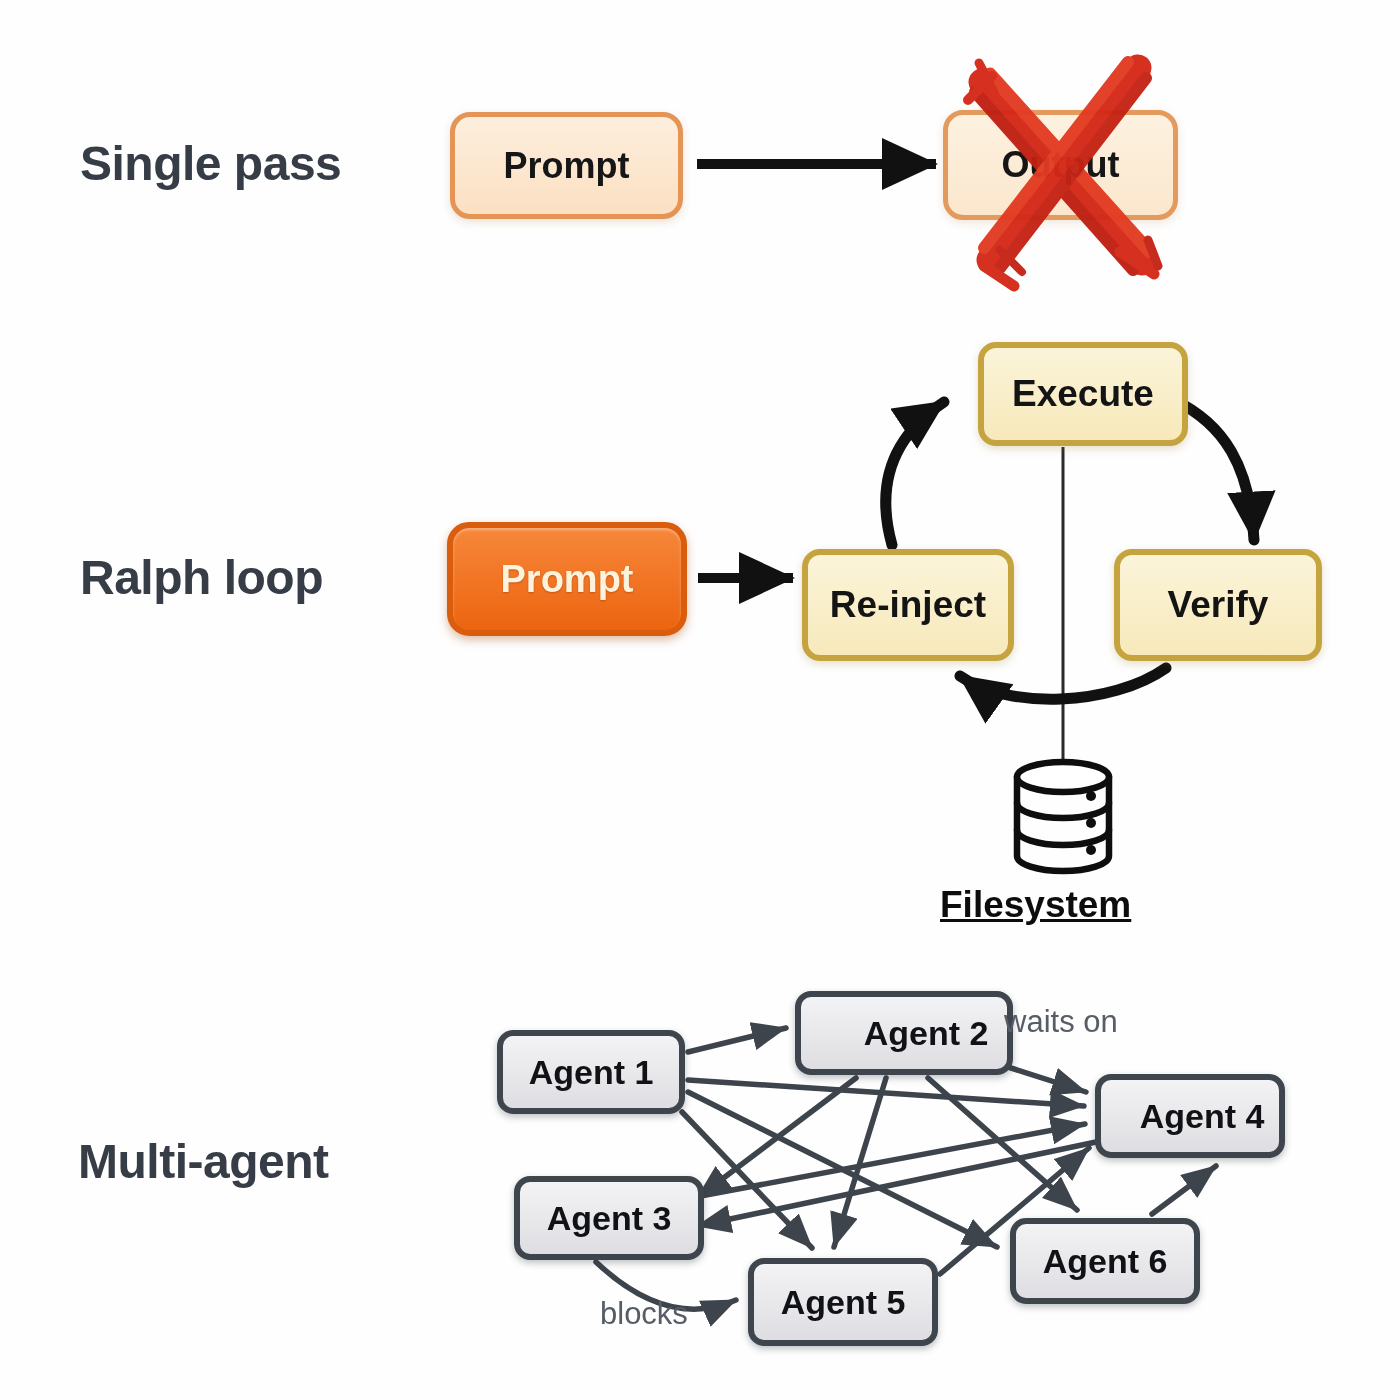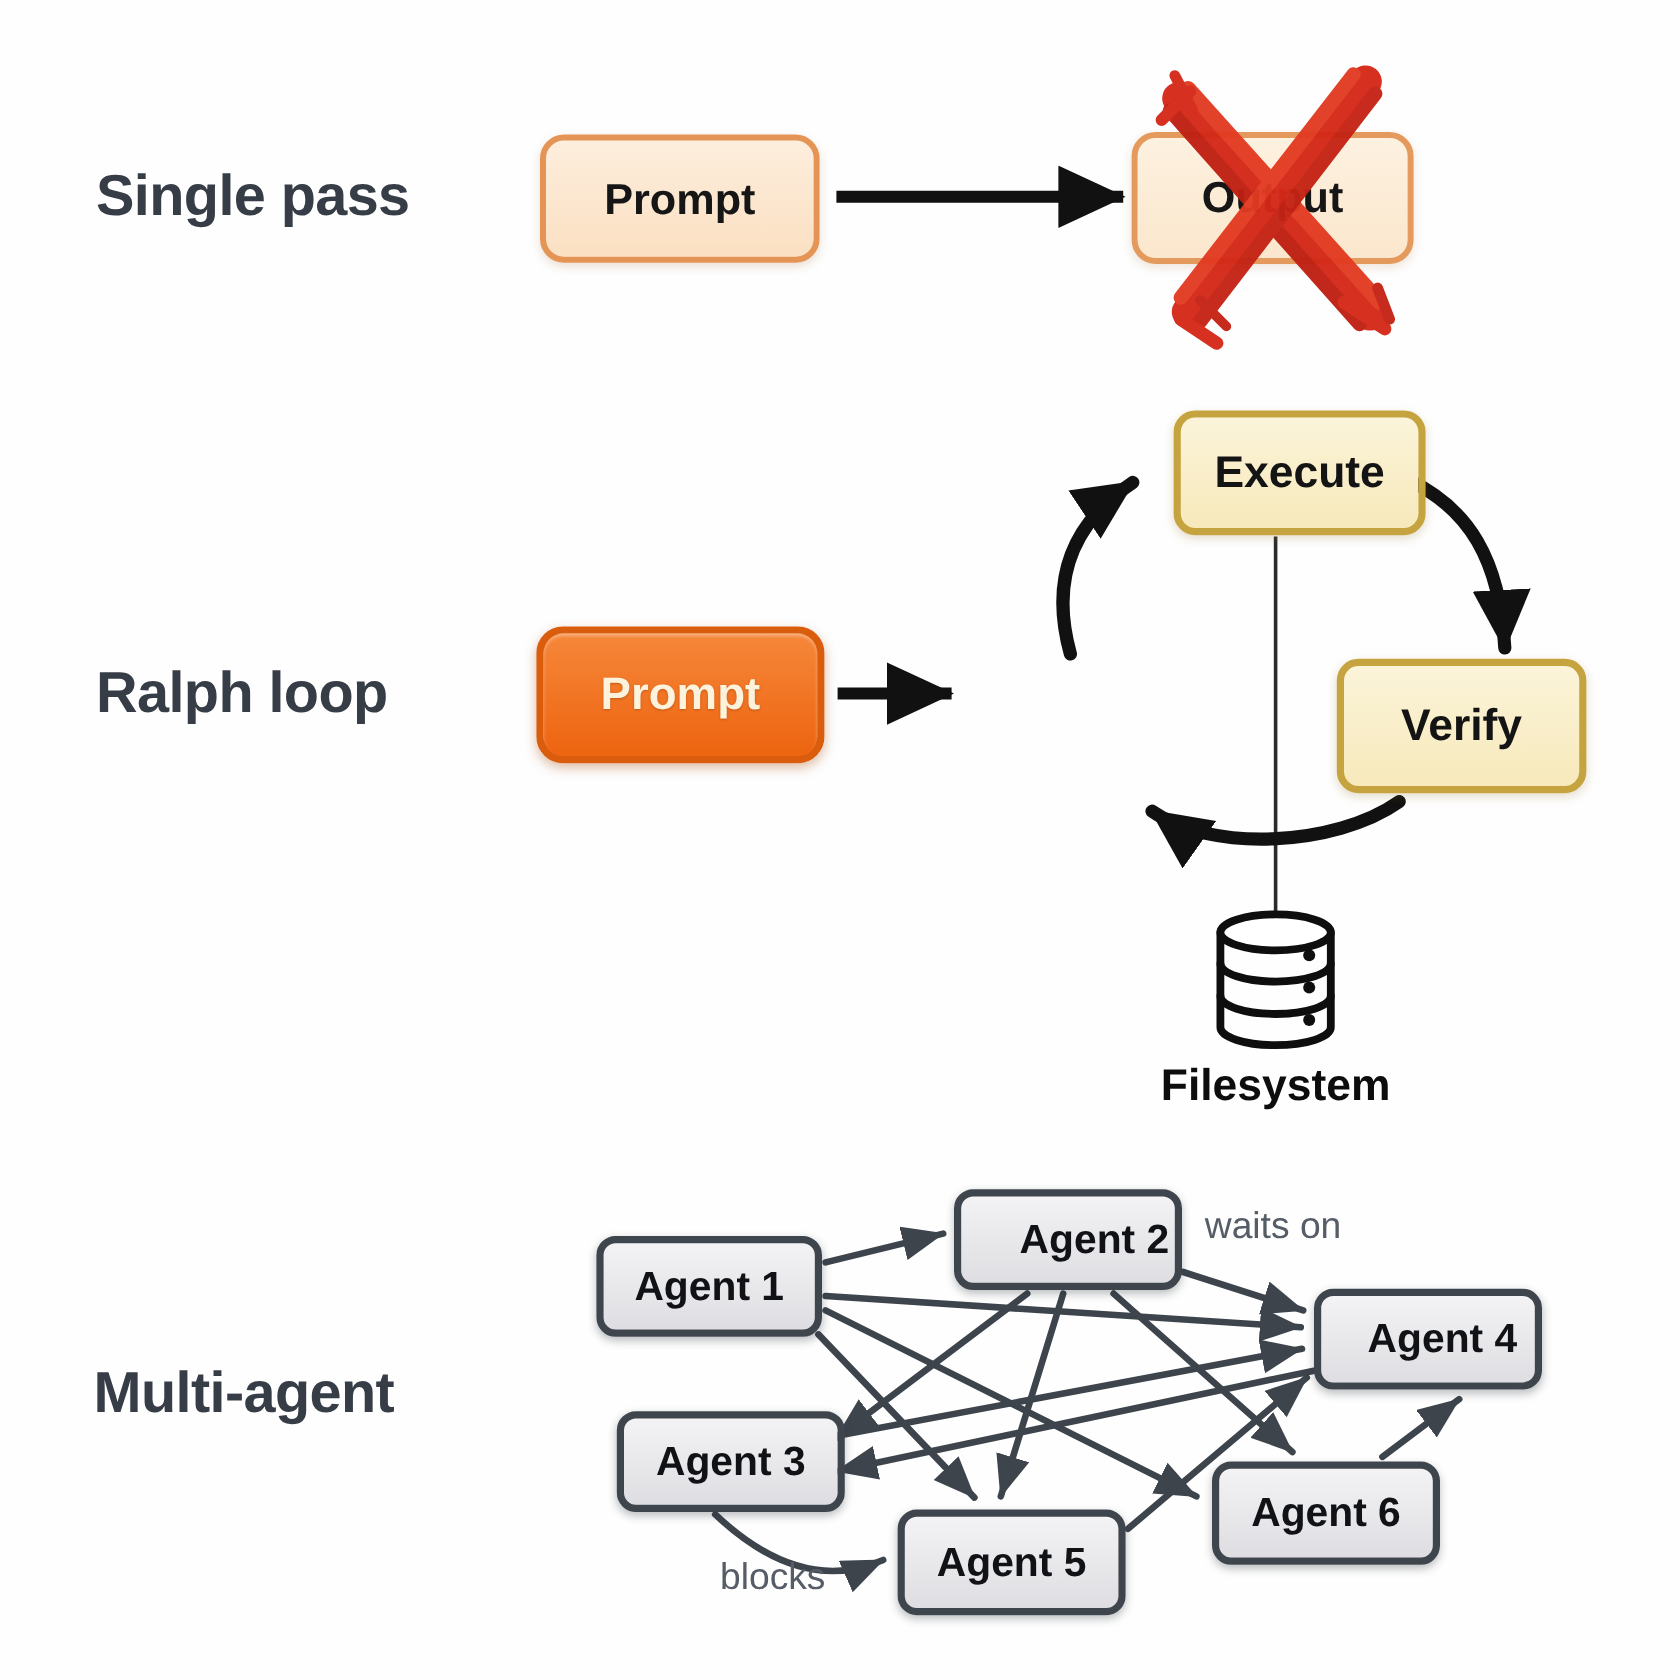--- a/index.html
+++ b/index.html
@@ -44,22 +44,23 @@
   .box-agent{
     background:linear-gradient(180deg,#f3f3f5 0%,#dedee2 100%);
     border:6px solid #3e454d;border-radius:16px;
     box-shadow:0 3px 7px rgba(40,45,55,.30);
     font-size:34px;font-weight:700;color:#101216;
   }
   .annot{
     position:absolute;font-size:31px;color:#565d66;white-space:nowrap;
   }
   .fs-label{
-    position:absolute;font-size:37px;font-weight:700;color:#0d0d0d;text-align:center;
+    position:absolute;font-size:37px;font-weight:700;color:#0d0d0d;
     white-space:nowrap;
+    text-decoration:underline;
   }
 </style>
 </head>
 <body>
 
 <div class="canvas">
 
   <svg class="layer" viewBox="0 0 1400 1400">
     <defs>
       <marker id="mb" markerUnits="strokeWidth" markerWidth="5" markerHeight="4.6" refX="4.4" refY="2.2" orient="auto">
@@ -122,29 +123,32 @@
   <div class="box box-peach-light" style="left:943px;top:110px;width:235px;height:110px;">
     <span>Output</span>
   </div>
 
   <div class="box box-orange" style="left:447px;top:522px;width:240px;height:114px;">
     <span>Prompt</span>
   </div>
   <div class="box box-cream" style="left:958px;top:342px;width:210px;height:104px;margin-left:20px;">
     <span>Execute</span>
   </div>
+  <div class="box box-cream" style="left:802px;top:549px;width:212px;height:112px;">
+    <span>Re-inject</span>
+  </div>
   <div class="box box-cream" style="left:1114px;top:549px;width:208px;height:112px;">
     <span>Verify</span>
   </div>
   <div class="fs-label" style="left:940px;top:884px;width:246px;">Filesystem</div>
 
   <div class="box box-agent" style="left:497px;top:1030px;width:188px;height:84px;">
     <span>Agent 1</span>
   </div>
-  <div class="box box-agent" style="left:795px;top:991px;width:190px;height:84px;padding-left:44px;">
+  <div class="box box-agent" style="left:795px;top:991px;width:218px;height:84px;padding-left:44px;">
     <span>Agent 2</span>
   </div>
   <div class="box box-agent" style="left:497px;top:1176px;width:190px;height:84px;margin-left:17px;">
     <span>Agent 3</span>
   </div>
   <div class="box box-agent" style="left:1095px;top:1074px;width:190px;height:84px;padding-left:24px;">
     <span>Agent 4</span>
   </div>
   <div class="box box-agent" style="left:748px;top:1258px;width:190px;height:88px;">
     <span>Agent 5</span>

